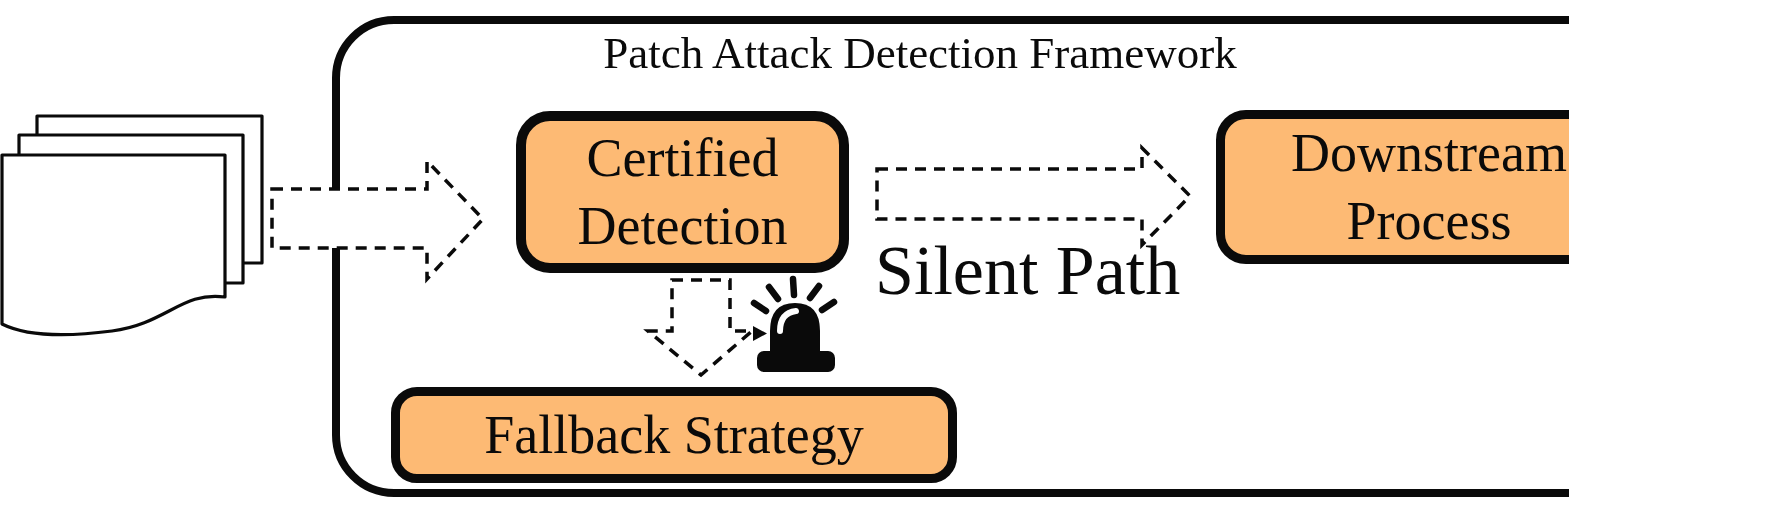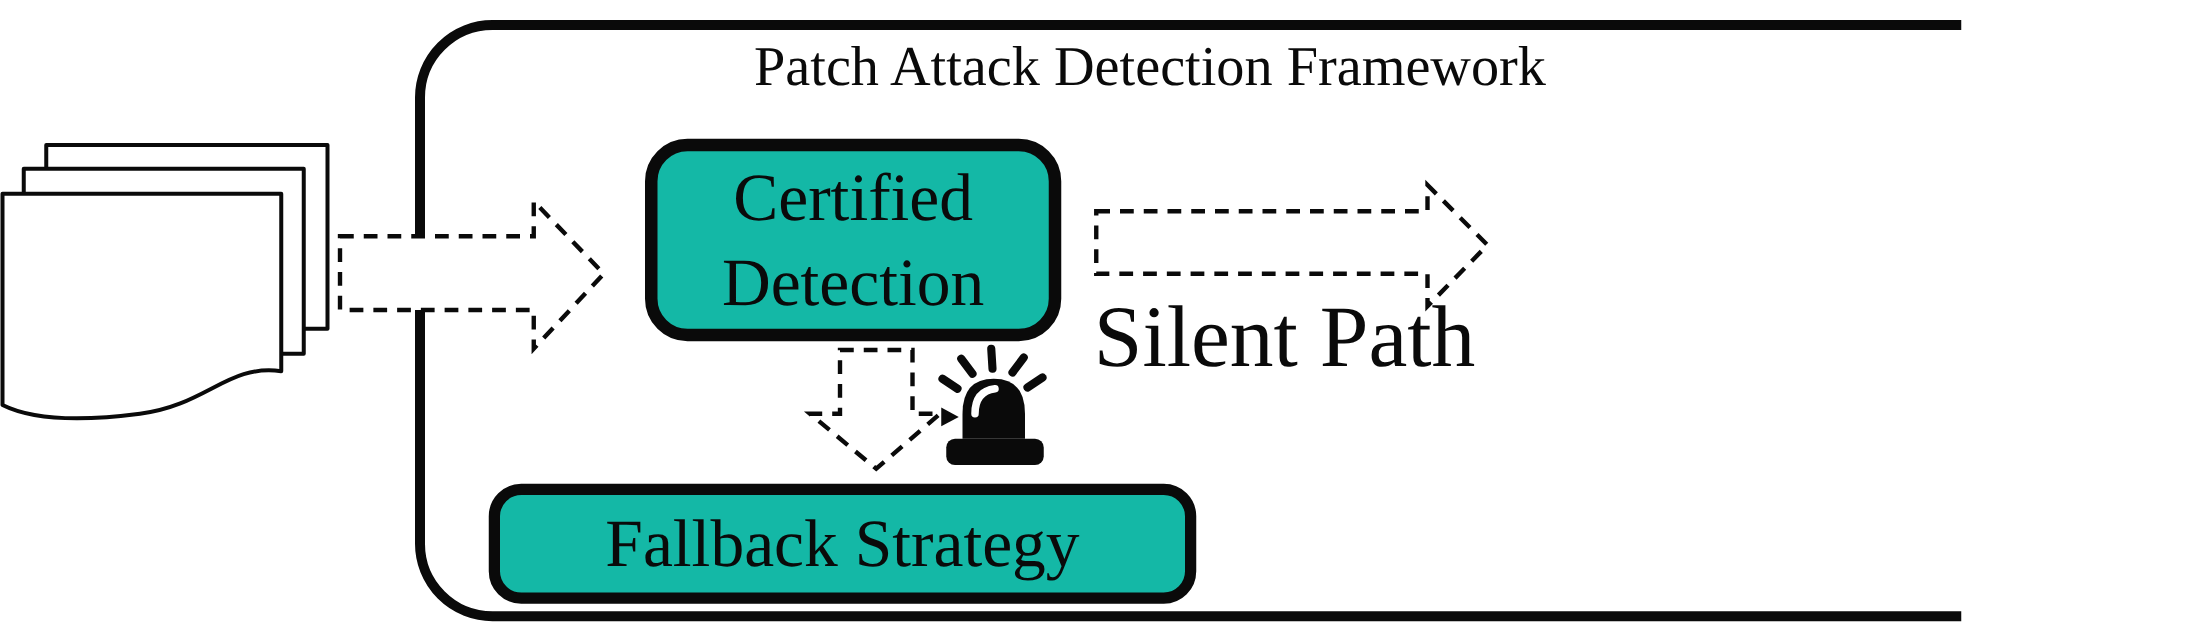--- a/index.html
+++ b/index.html
@@ -27,21 +27,21 @@
   .title {
     position:absolute; left:340px; top:27px; width:1160px;
     text-align:center;
     font-size:45px; line-height:52px;
     z-index:3; white-space:nowrap;
   }
   .node {
     position:absolute;
     box-sizing:border-box;
     border:9px solid #0a0a0a;
-    background:#14b8a6;
+    background:#fdba74;
     display:flex; flex-direction:column;
     align-items:center; justify-content:center;
     text-align:center;
     font-size:54px; line-height:1.26;
     z-index:3; white-space:nowrap;
   }
   .node-certified {
     left:516px; top:111px; width:333px; height:162px;
     border-width:10px; border-radius:34px;
   }
@@ -107,20 +107,24 @@
   </svg>
 
   <div class="title">Patch Attack Detection Framework</div>
 
 
   <div class="node node-certified">
     <span>Certified</span>
     <span>Detection</span>
   </div>
 
+  <div class="node node-downstream">
+    <span>Downstream</span>
+    <span>Process</span>
+  </div>
 
   <div class="node node-fallback">
     <span>Fallback Strategy</span>
   </div>
 
   <div class="edge-label label-silent">Silent Path</div>
 
 
 </div>
 

